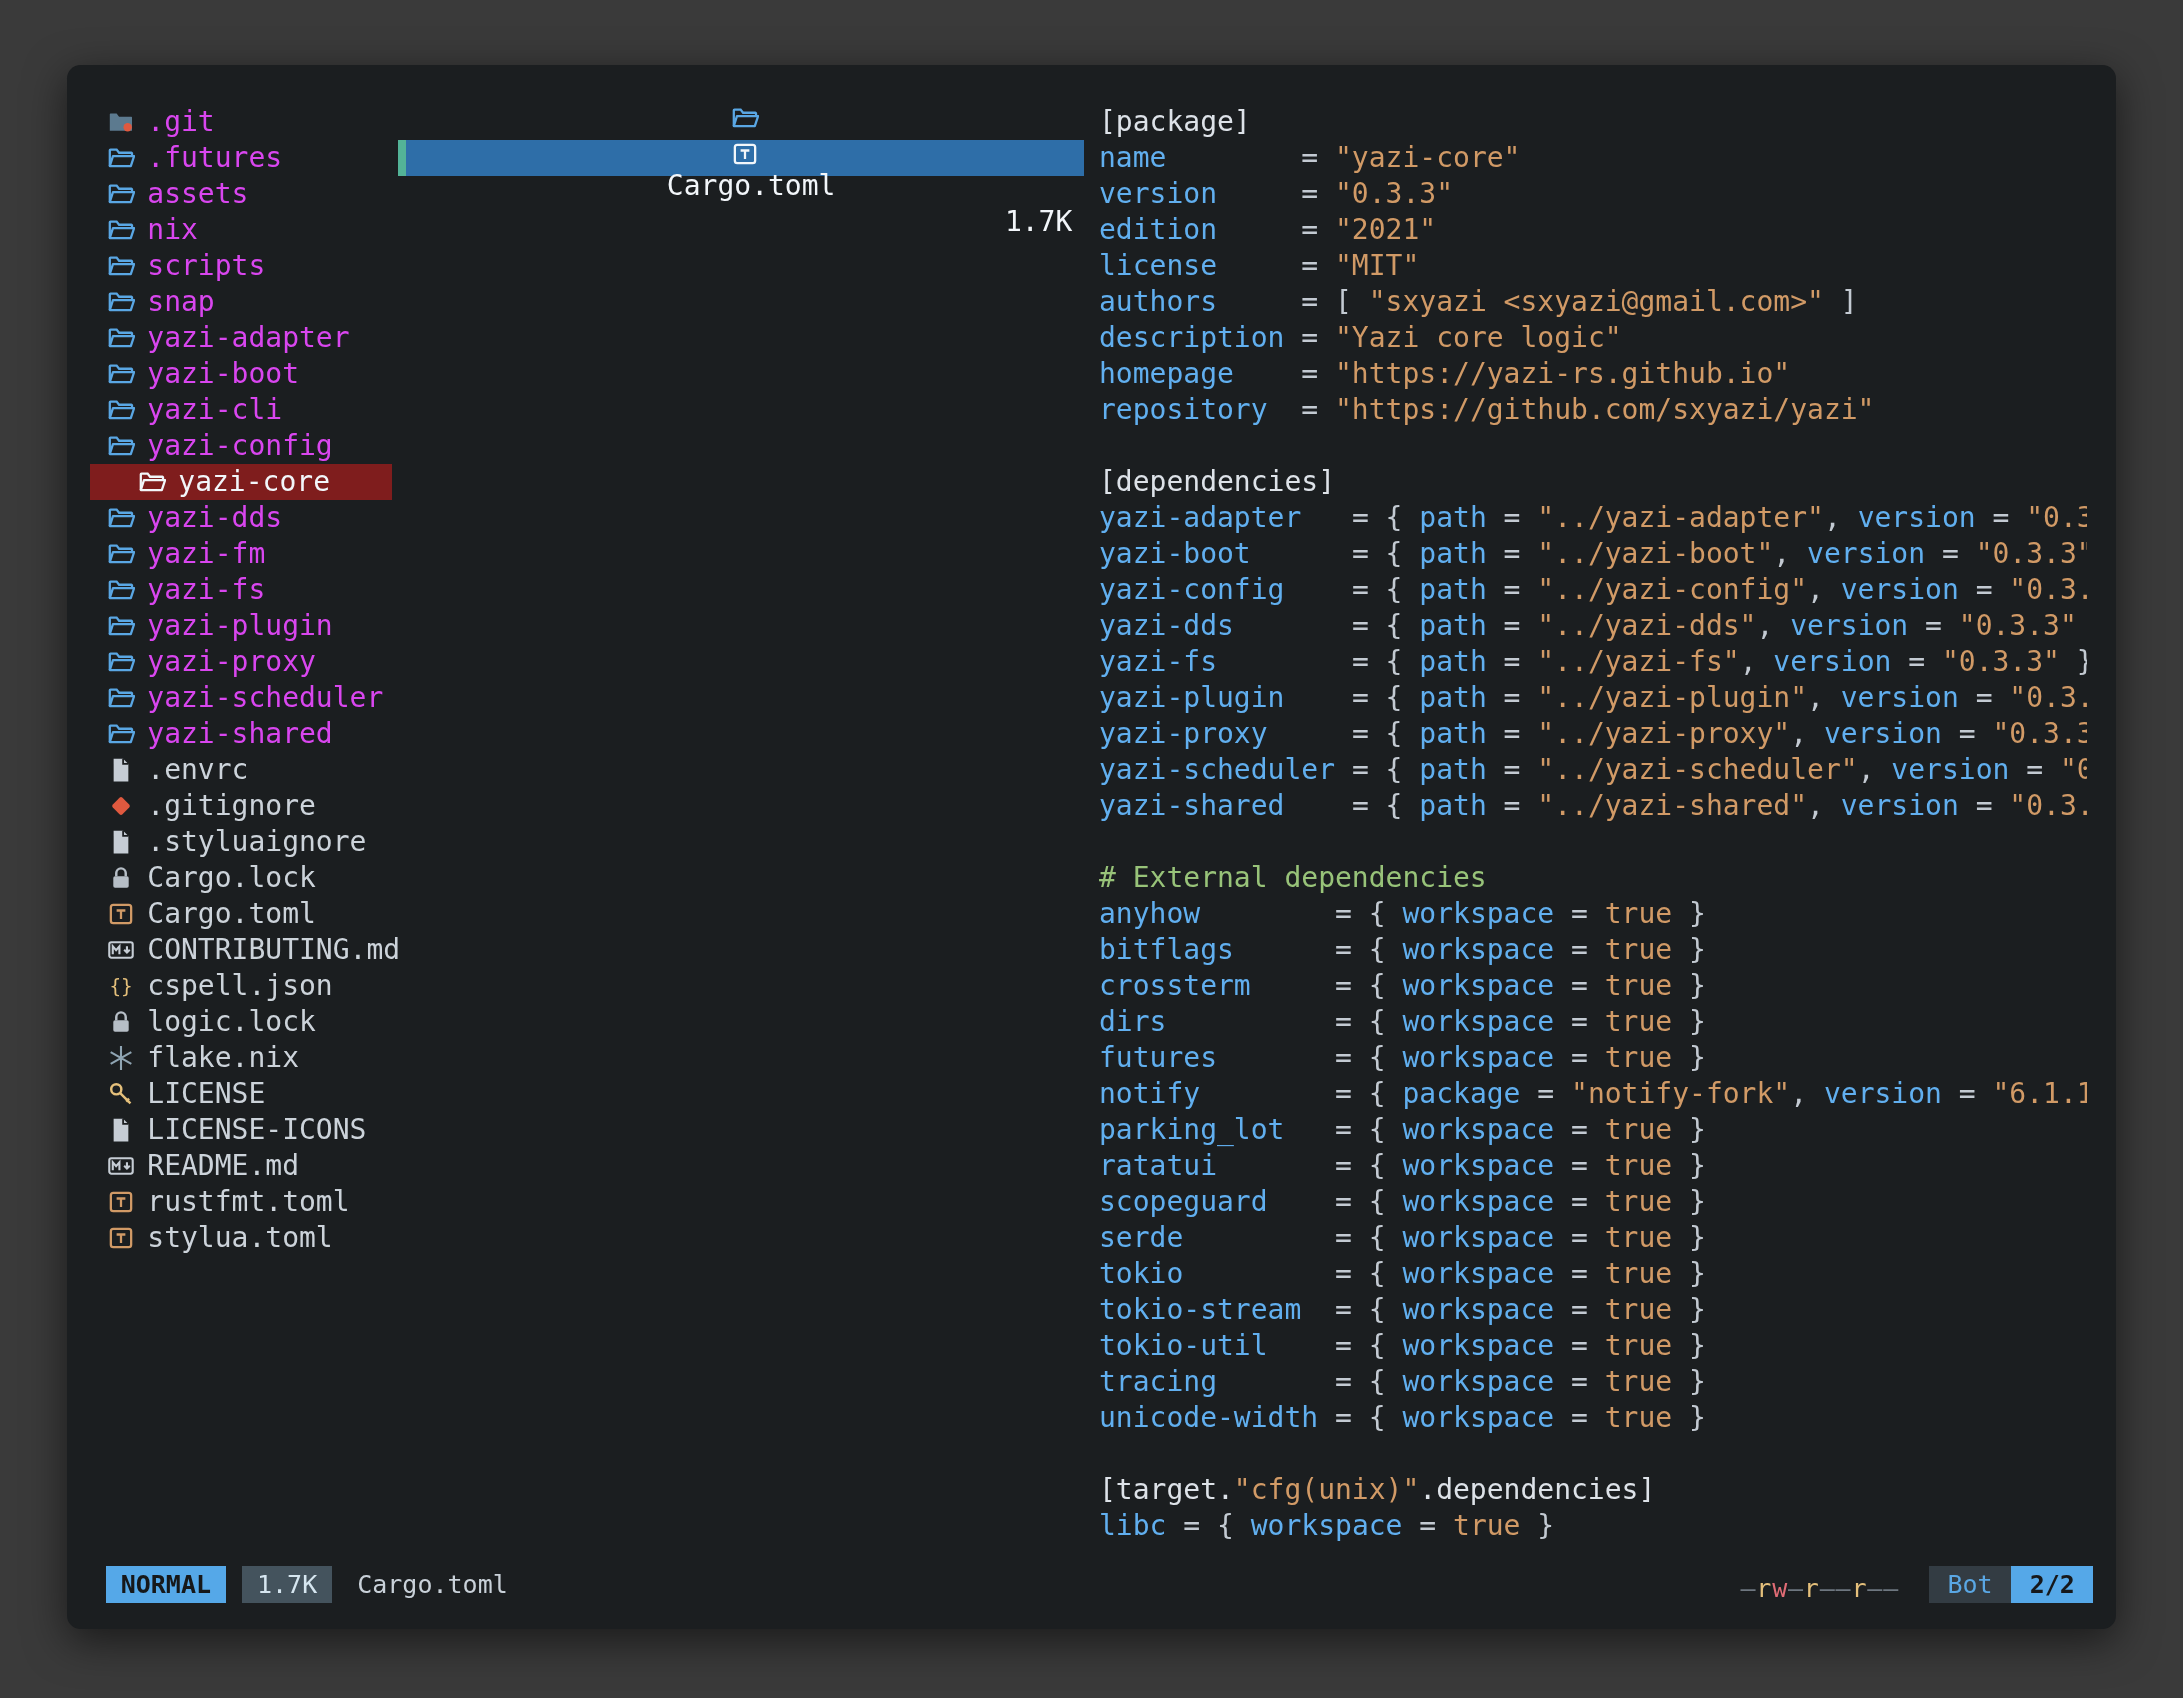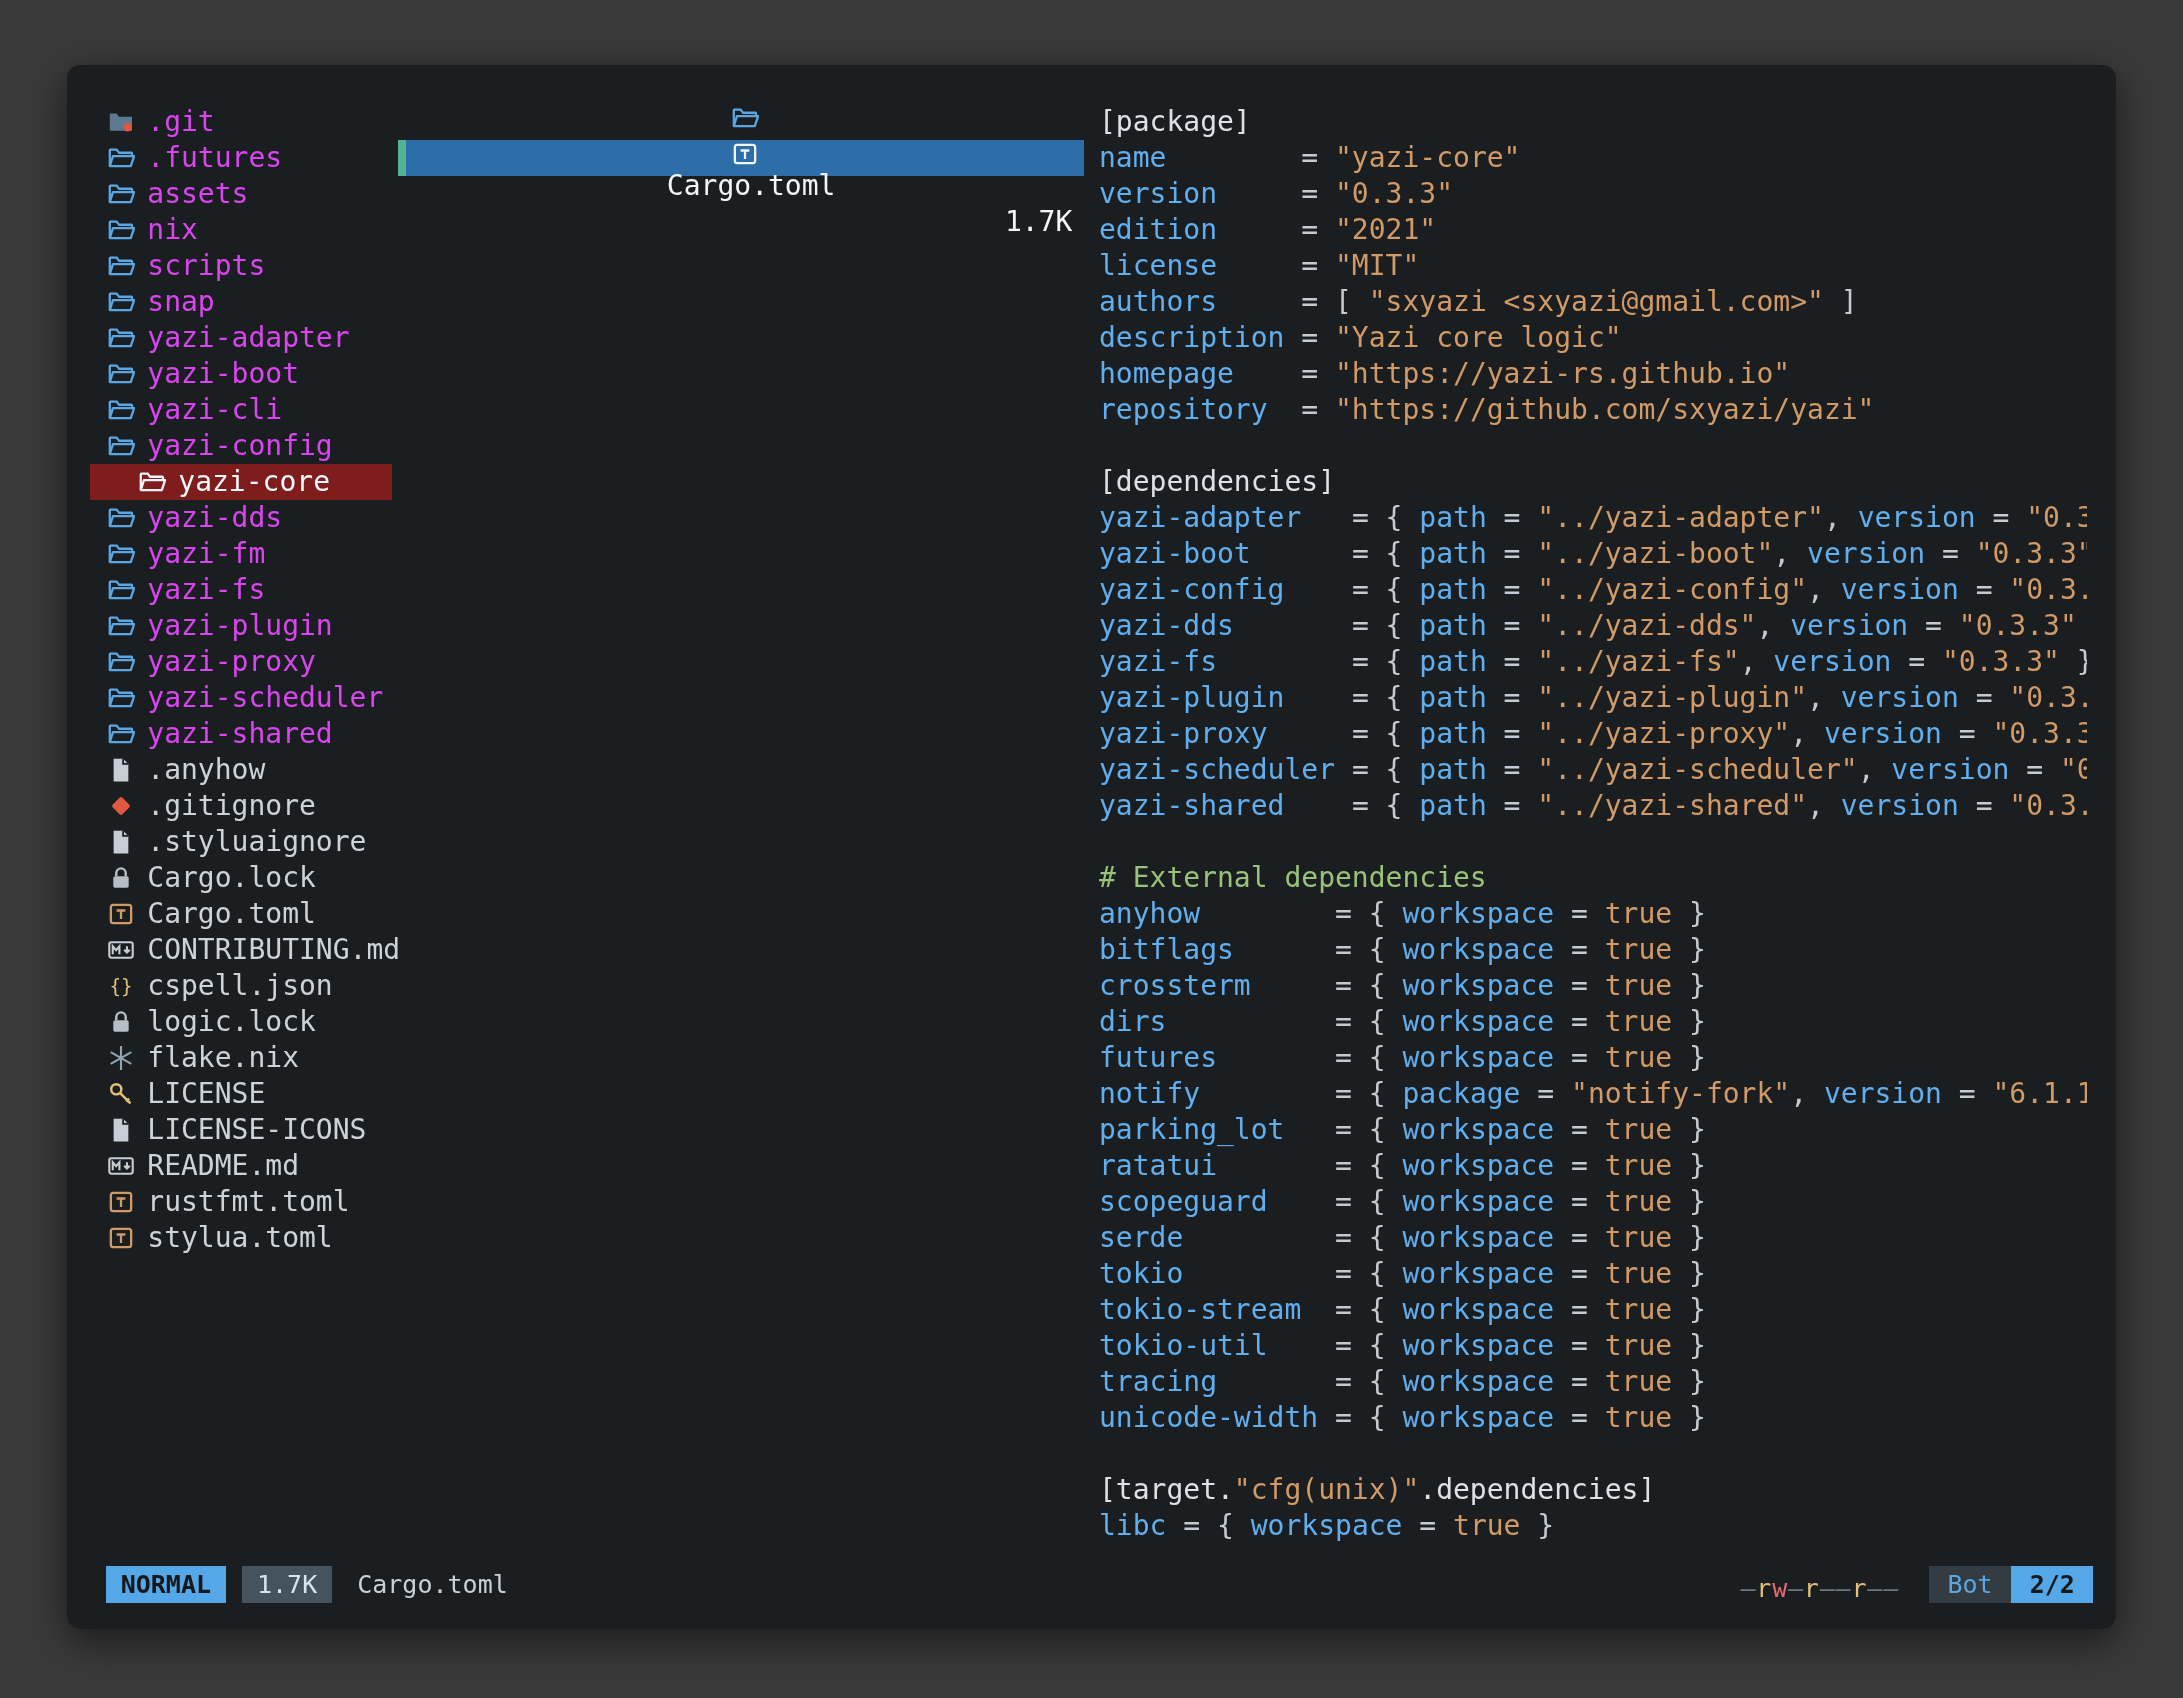--- a/index.html
+++ b/index.html
@@ -227,21 +227,21 @@
         </span>
         <span class="label">yazi-shared</span>
       </div>
       <div class="row file">
         <span class="icon" style="color: rgb(198, 205, 213);">
           <svg viewBox="0 0 16 16">
             <path d="M3.8 1.5h5.4l3 3v10H3.8z" fill="currentColor"></path>
             <path d="M9.2 1.5v3h3" fill="none" stroke="#1b1e20" stroke-width="1"></path>
           </svg>
         </span>
-        <span class="label">.anyhow</span>
+        <span class="label">.envrc</span>
       </div>
       <div class="row file">
         <span class="icon" style="color: rgb(224, 89, 63);">
           <svg viewBox="0 0 16 16">
             <rect x="4.1" y="4.1" width="7.8" height="7.8" rx="1.2" fill="currentColor" transform="rotate(45 8 8)"></rect>
           </svg>
         </span>
         <span class="label">.gitignore</span>
       </div>
       <div class="row file">

